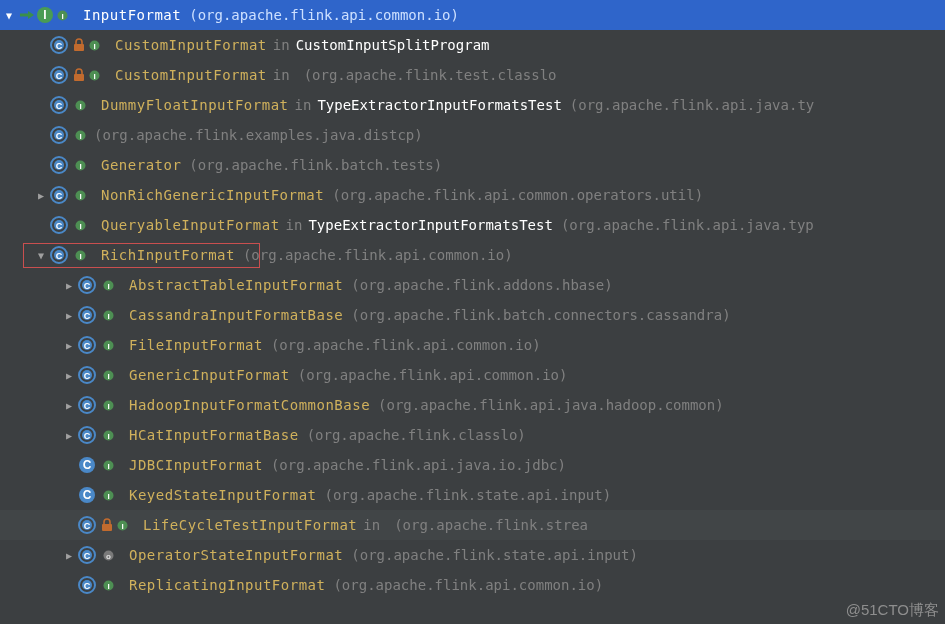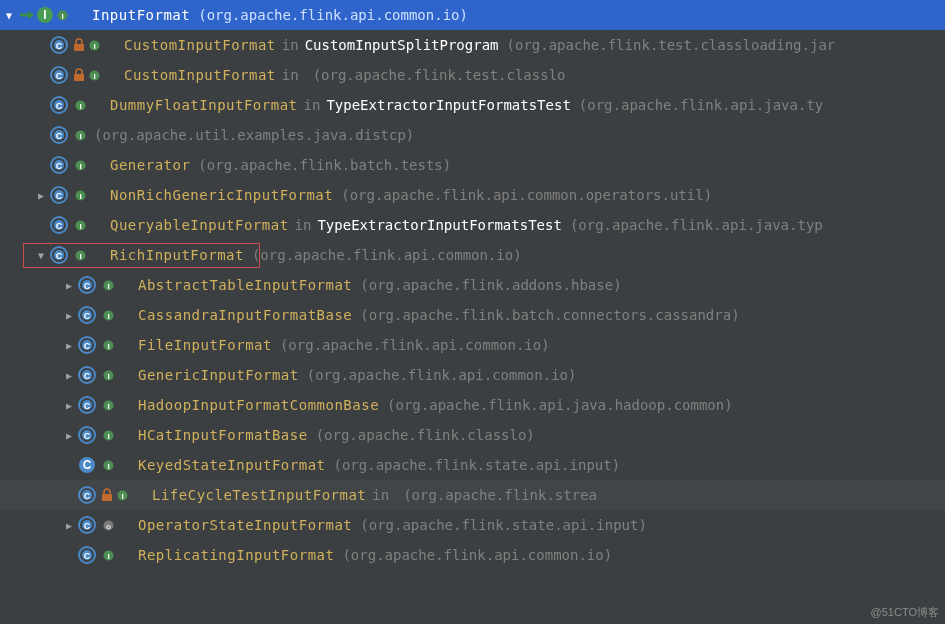--- a/index.html
+++ b/index.html
@@ -43,33 +43,33 @@
   svg.lockicon { width: 14px; height: 14px; margin-left: 4px; }
   svg.badge { width: 11px; height: 11px; margin-left: 3px; }
   
   .i-bg { fill: #499c54; }
   .i-fg { fill: #ffffff; font-family: Arial; font-weight: bold; }
   
   .c-bg { fill: #4a88c7; }
   .c-fg { fill: #ffffff; font-family: Arial; font-weight: bold; }
   .cls {
     color: #d0b15c;
-    margin-left: 24px;
+    margin-left: 15px;
     letter-spacing: 0.5px;
   }
   .mid { color: #808080; margin: 0 6px; text-align: right; }
   .cls2 { color: #ffffff; }
   .pkg { color: #808080; margin-left: 8px; }
   .watermark {
     position: absolute;
     right: 6px;
     bottom: 4px;
     color: #8e8e8e;
     font-family: Arial, sans-serif;
-    font-size: 11px;
+    font-size: 15px;
   }
   .highlight-box {
     position: absolute;
     border: 1px solid #c94f4f;
     pointer-events: none;
   }
   .arrow-in {
     width: 20px; height: 14px;
     display:inline-flex; align-items:center; justify-content:center;
     margin-right:-2px;
@@ -137,21 +137,20 @@
       </svg>
       <svg class="lockicon">
         <use href="#icon-lock"></use>
       </svg>
       <svg class="badge">
         <use href="#badge-impl"></use>
       </svg>
       <span class="cls">CustomInputFormat</span>
       <span class="mid">in</span>
       <span class="cls2">CustomInputSplitProgram</span>
-      <span class="pkg">(org.apache.flink.test.classloading.jar</span>
     </div>
     <div class="row">
       <span class="indent" style="width: 32px;"></span>
       <span class="tri blank">▶</span>
       <svg class="cicon">
         <use href="#icon-ring"></use>
       </svg>
       <svg class="lockicon">
         <use href="#icon-lock"></use>
       </svg>
@@ -180,21 +179,21 @@
     <div class="row">
       <span class="indent" style="width: 32px;"></span>
       <span class="tri blank">▶</span>
       <svg class="cicon">
         <use href="#icon-ring"></use>
       </svg>
       <span style="display: inline-block; width: 4px;"></span>
       <svg class="badge">
         <use href="#badge-impl"></use>
       </svg>
-      <span class="pkg">(org.apache.util.examples.java.distcp)</span>
+      <span class="pkg">(org.apache.flink.examples.java.distcp)</span>
     </div>
     <div class="row">
       <span class="indent" style="width: 32px;"></span>
       <span class="tri blank">▶</span>
       <svg class="cicon">
         <use href="#icon-ring"></use>
       </svg>
       <span style="display: inline-block; width: 4px;"></span>
       <svg class="badge">
         <use href="#badge-impl"></use>
@@ -313,20 +312,33 @@
       <span class="tri">▶</span>
       <svg class="cicon">
         <use href="#icon-ring"></use>
       </svg>
       <span style="display: inline-block; width: 4px;"></span>
       <svg class="badge">
         <use href="#badge-impl"></use>
       </svg>
       <span class="cls">HCatInputFormatBase</span>
       <span class="pkg">(org.apache.flink.classlo)</span>
+    </div>
+    <div class="row">
+      <span class="indent" style="width: 60px;"></span>
+      <span class="tri blank">▶</span>
+      <svg class="cicon">
+        <use href="#icon-class"></use>
+      </svg>
+      <span style="display: inline-block; width: 4px;"></span>
+      <svg class="badge">
+        <use href="#badge-impl"></use>
+      </svg>
+      <span class="cls">JDBCInputFormat</span>
+      <span class="pkg">(org.apache.flink.api.java.io.jdbc)</span>
     </div>
     <div class="row">
       <span class="indent" style="width: 60px;"></span>
       <span class="tri blank">▶</span>
       <svg class="cicon">
         <use href="#icon-class"></use>
       </svg>
       <span style="display: inline-block; width: 4px;"></span>
       <svg class="badge">
         <use href="#badge-impl"></use>

